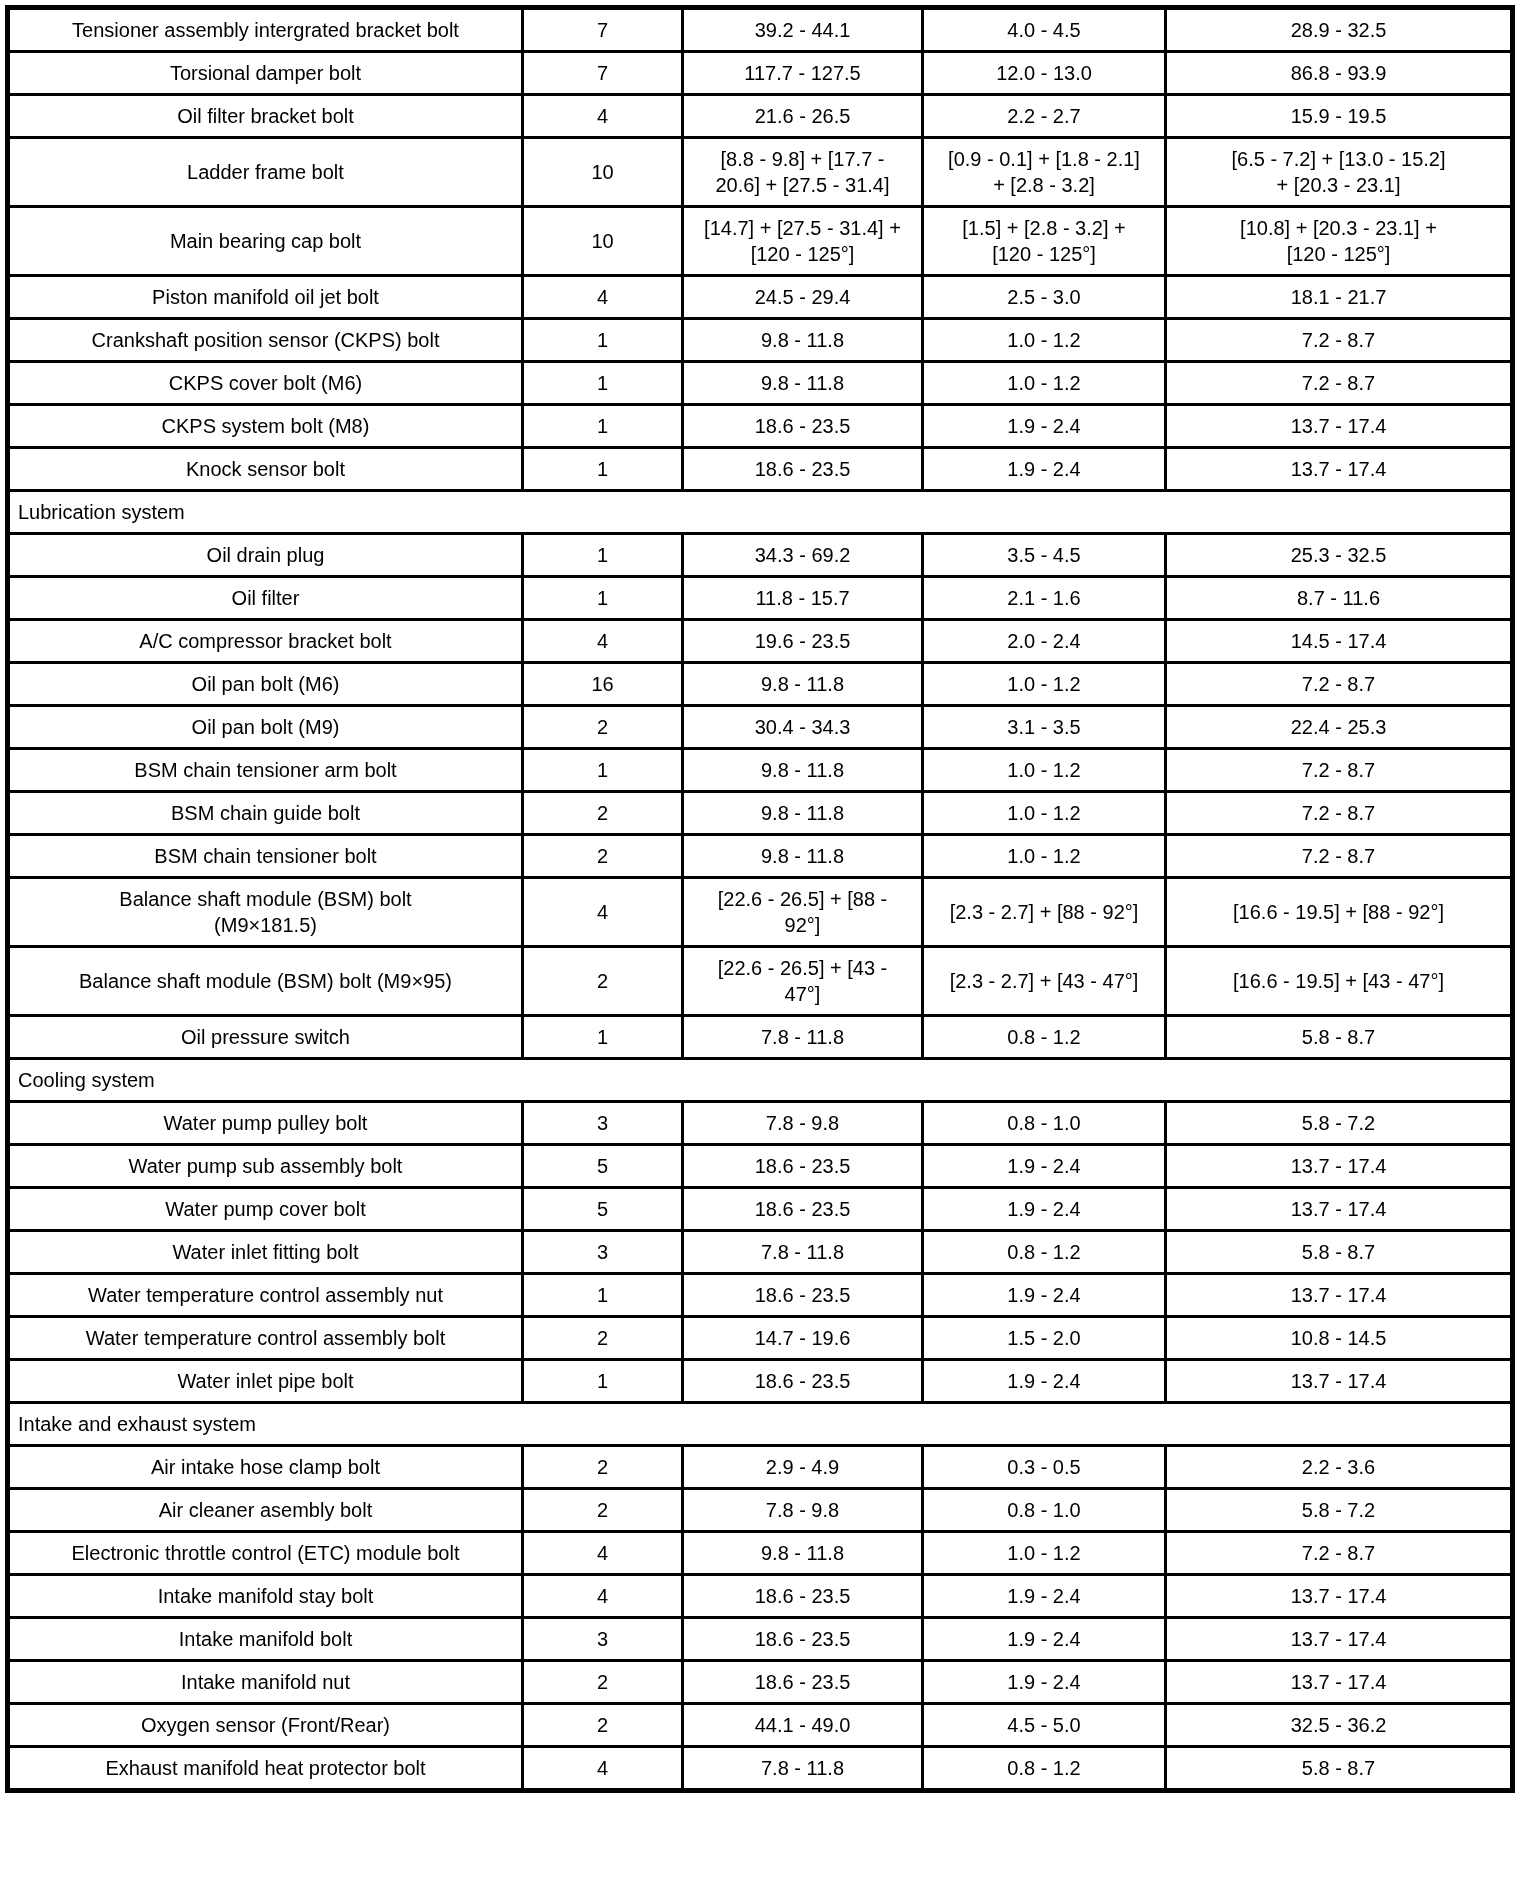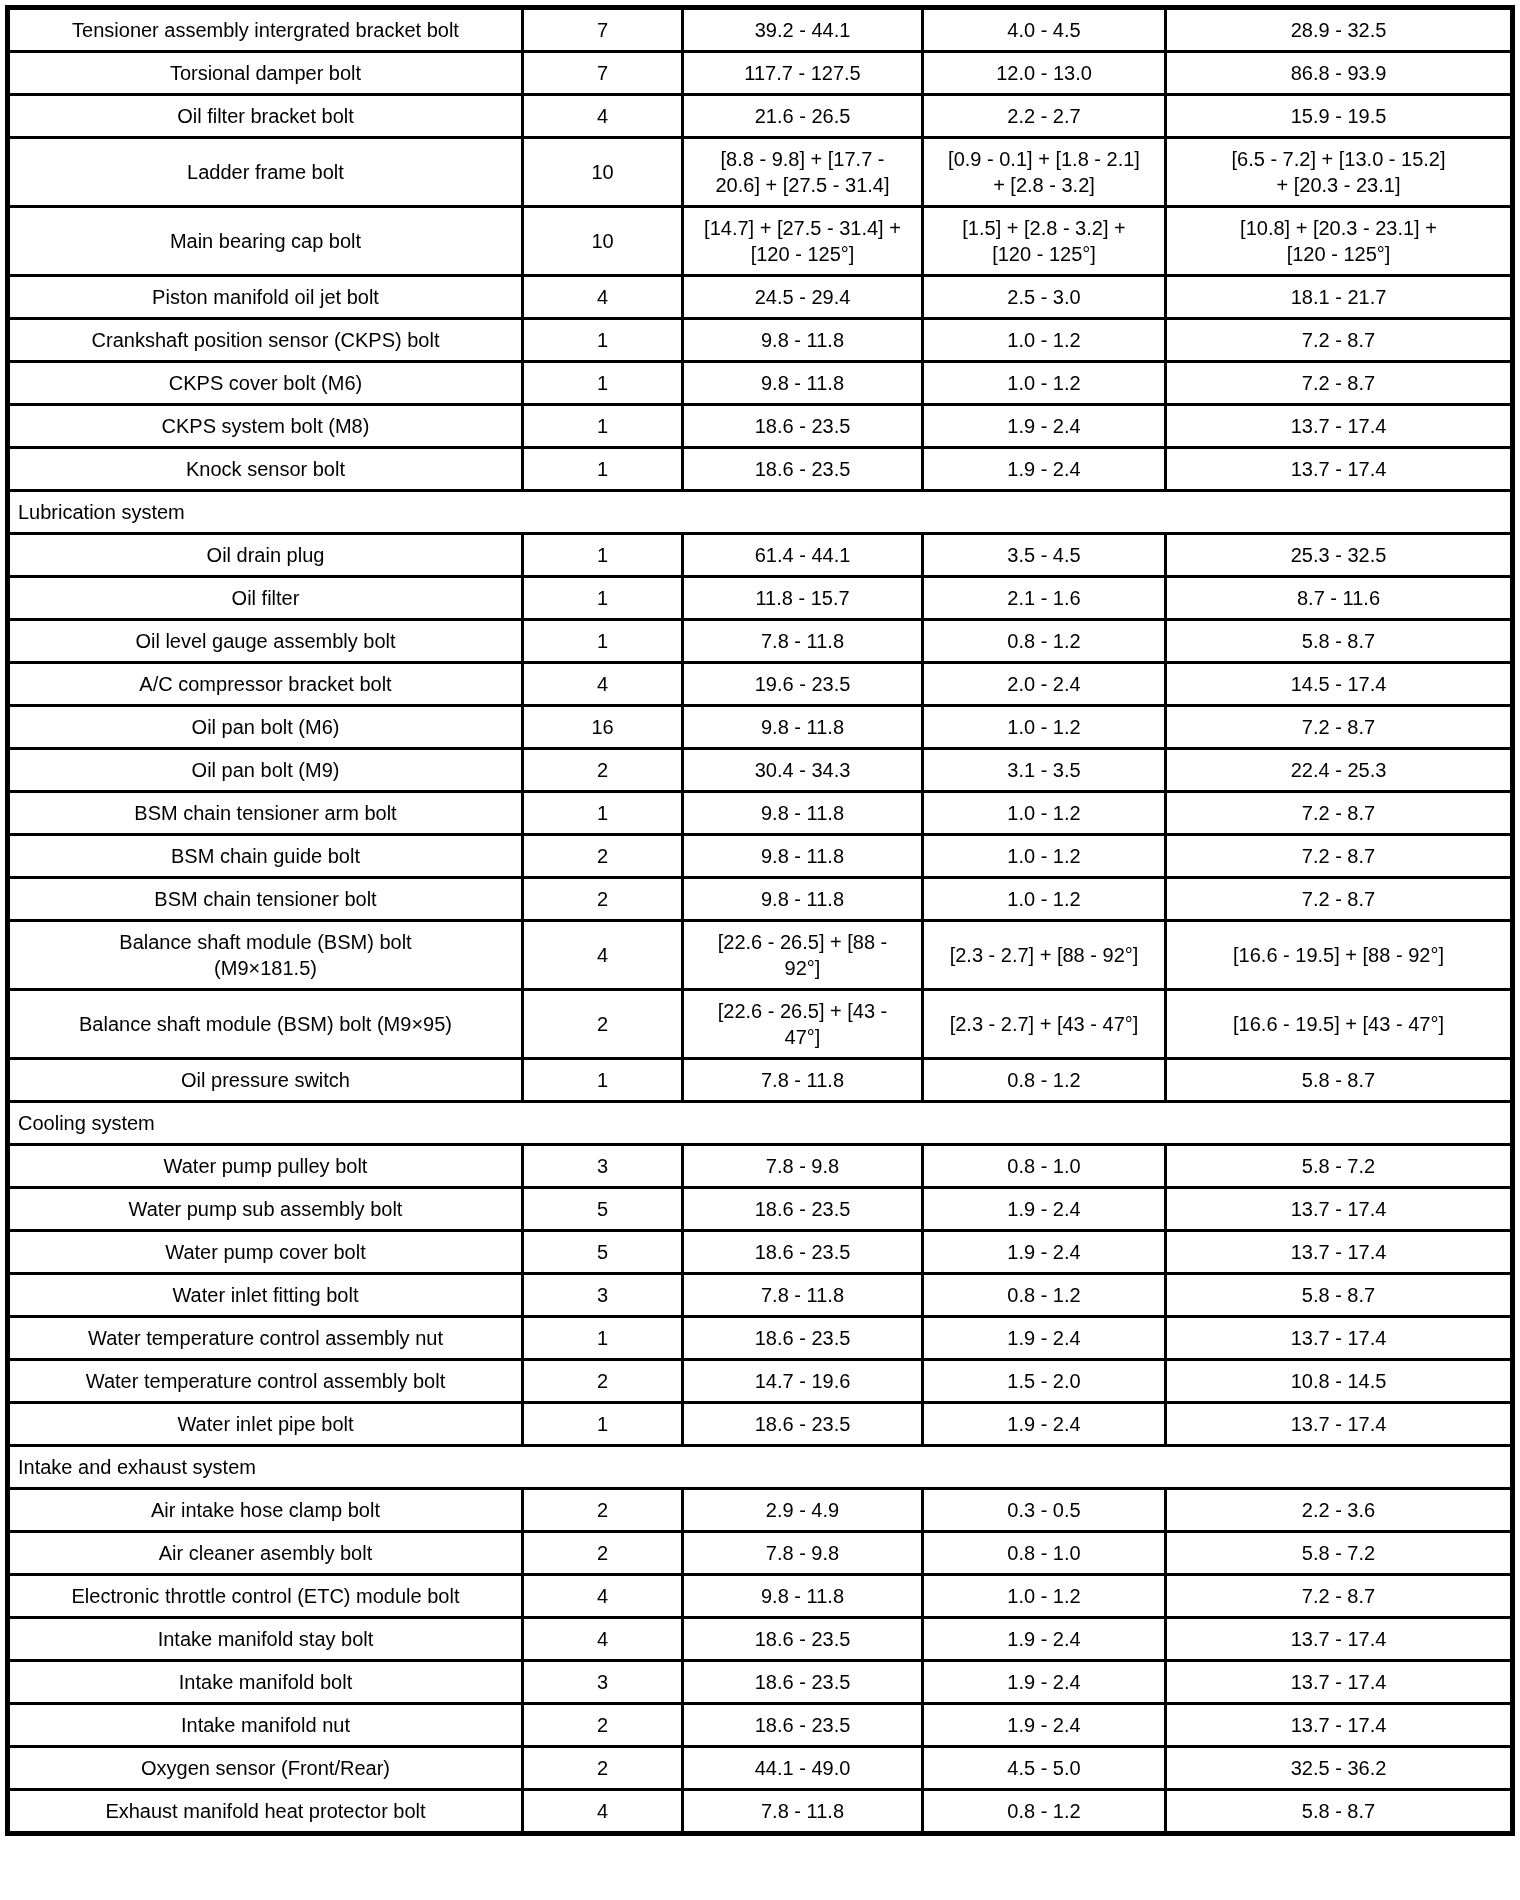--- a/index.html
+++ b/index.html
@@ -135,37 +135,30 @@
           <td class="num-cell">18.6 - 23.5</td>
           <td class="num-cell">1.9 - 2.4</td>
           <td class="num-cell">13.7 - 17.4</td>
         </tr>
         <tr>
           <td colspan="5" class="section-cell">Lubrication system</td>
         </tr>
         <tr>
           <td class="label-cell">Oil drain plug</td>
           <td class="num-cell">1</td>
-          <td class="num-cell">61.4 - 44.1</td>
+          <td class="num-cell">34.3 - 69.2</td>
           <td class="num-cell">3.5 - 4.5</td>
           <td class="num-cell">25.3 - 32.5</td>
         </tr>
         <tr>
           <td class="label-cell">Oil filter</td>
           <td class="num-cell">1</td>
           <td class="num-cell">11.8 - 15.7</td>
           <td class="num-cell">2.1 - 1.6</td>
           <td class="num-cell">8.7 - 11.6</td>
-        </tr>
-        <tr>
-          <td class="label-cell">Oil level gauge assembly bolt</td>
-          <td class="num-cell">1</td>
-          <td class="num-cell">7.8 - 11.8</td>
-          <td class="num-cell">0.8 - 1.2</td>
-          <td class="num-cell">5.8 - 8.7</td>
         </tr>
         <tr>
           <td class="label-cell">A/C compressor bracket bolt</td>
           <td class="num-cell">4</td>
           <td class="num-cell">19.6 - 23.5</td>
           <td class="num-cell">2.0 - 2.4</td>
           <td class="num-cell">14.5 - 17.4</td>
         </tr>
         <tr>
           <td class="label-cell">Oil pan bolt (M6)</td>

